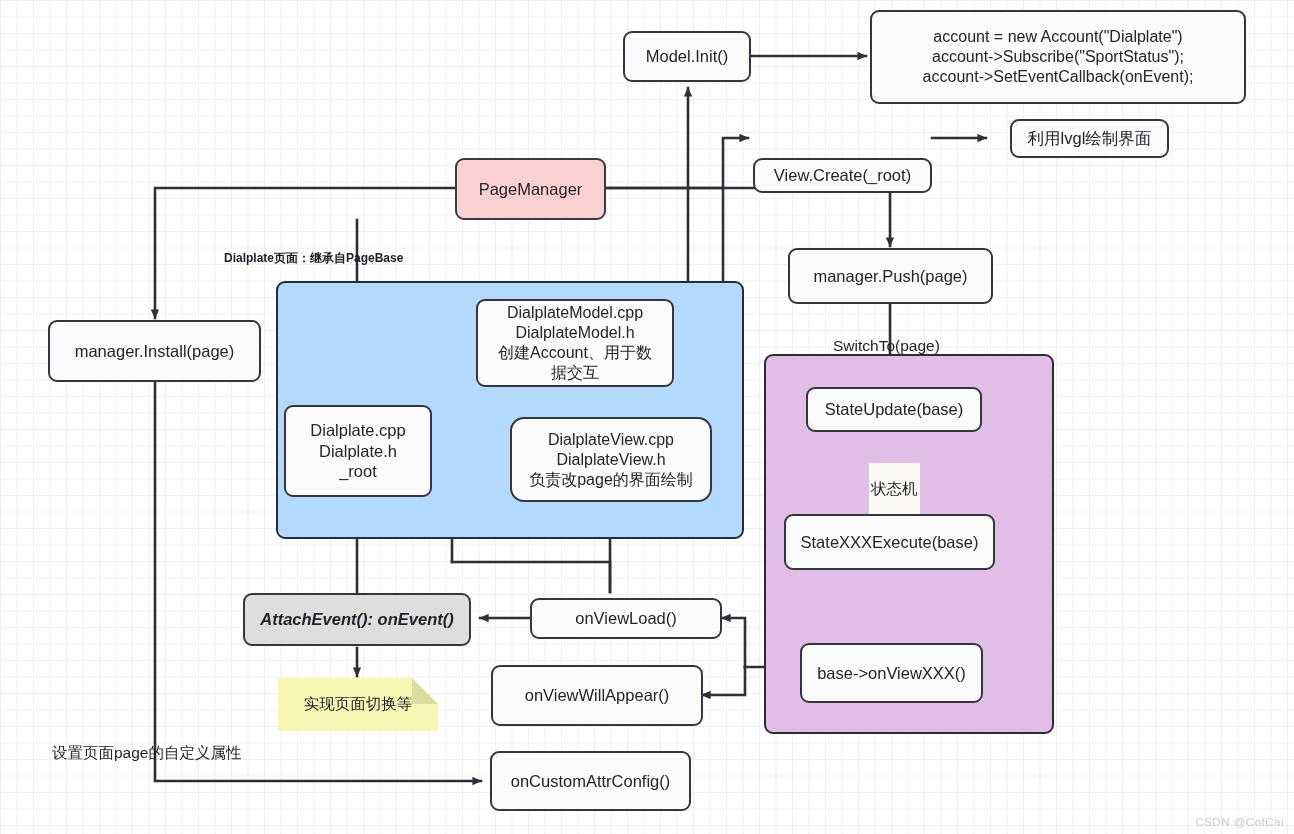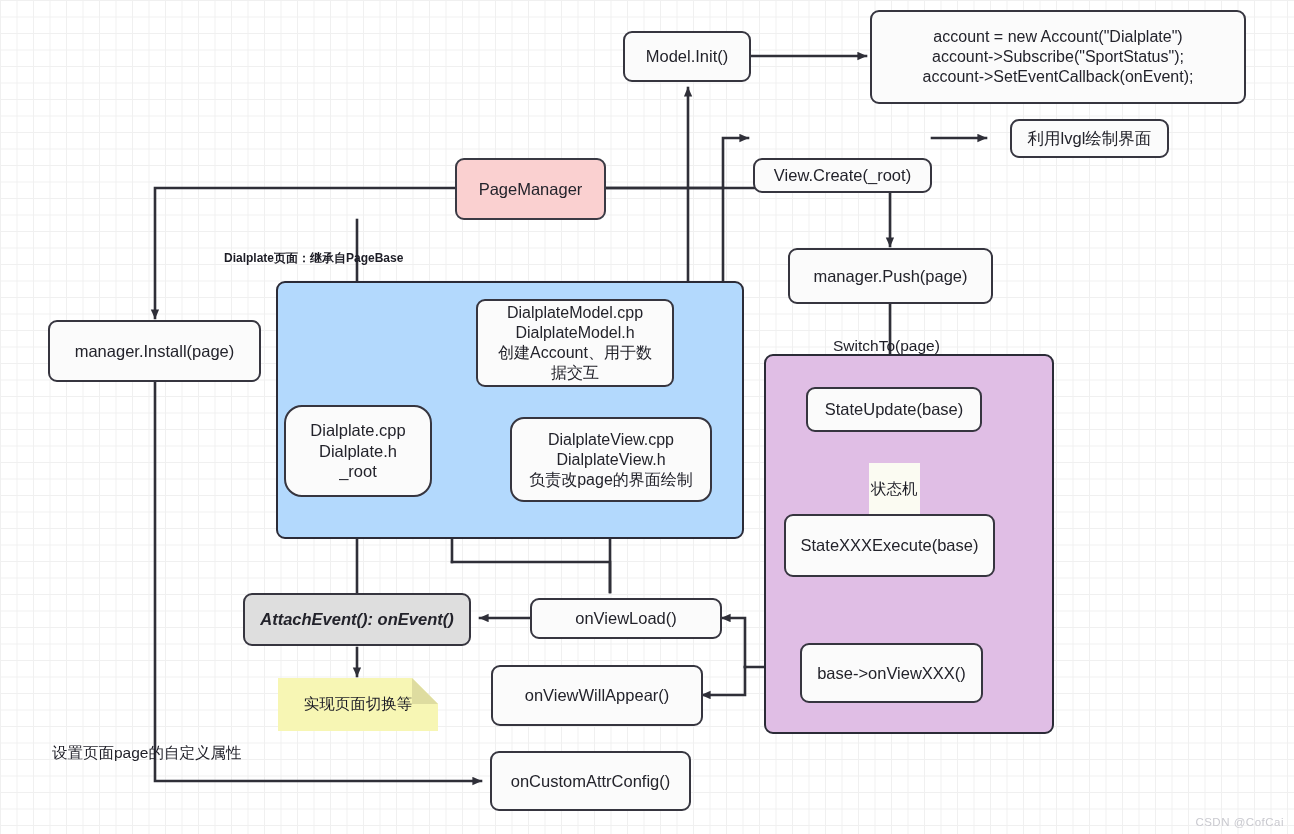--- a/index.html
+++ b/index.html
@@ -142,31 +142,31 @@
 
   <div class="node" style="left:788px;top:248px;width:205px;height:56px;">manager.Push(page)</div>
 
   <div class="node" style="left:48px;top:320px;width:213px;height:62px;">manager.Install(page)</div>
 
   <div class="node" style="left:476px;top:299px;width:198px;height:88px;font-size:16px;">DialplateModel.cpp
 DialplateModel.h
 创建Account、用于数
 据交互</div>
 
-  <div class="node" style="left:284px;top:405px;width:148px;height:92px;border-radius:18px;">Dialplate.cpp
+  <div class="node" style="left:284px;top:405px;width:148px;height:92px;">Dialplate.cpp
 Dialplate.h
 _root</div>
 
   <div class="node" style="left:510px;top:417px;width:202px;height:85px;font-size:16px;border-radius:14px;">DialplateView.cpp
 DialplateView.h
 负责改page的界面绘制</div>
 
   <div class="node" style="left:806px;top:387px;width:176px;height:45px;">StateUpdate(base)</div>
 
-  <div class="node" style="left:784px;top:514px;width:211px;height:63px;">StateXXXExecute(base)</div>
+  <div class="node" style="left:784px;top:514px;width:211px;height:56px;">StateXXXExecute(base)</div>
 
   <div class="node" style="left:800px;top:643px;width:183px;height:60px;">base-&gt;onViewXXX()</div>
 
   <div class="node gray" style="left:243px;top:593px;width:228px;height:53px;font-style:italic;">AttachEvent(): onEvent()</div>
 
   <div class="node" style="left:530px;top:598px;width:192px;height:41px;">onViewLoad()</div>
 
   <div class="node" style="left:491px;top:665px;width:212px;height:61px;">onViewWillAppear()</div>
 
   <div class="node" style="left:490px;top:751px;width:201px;height:60px;">onCustomAttrConfig()</div>

